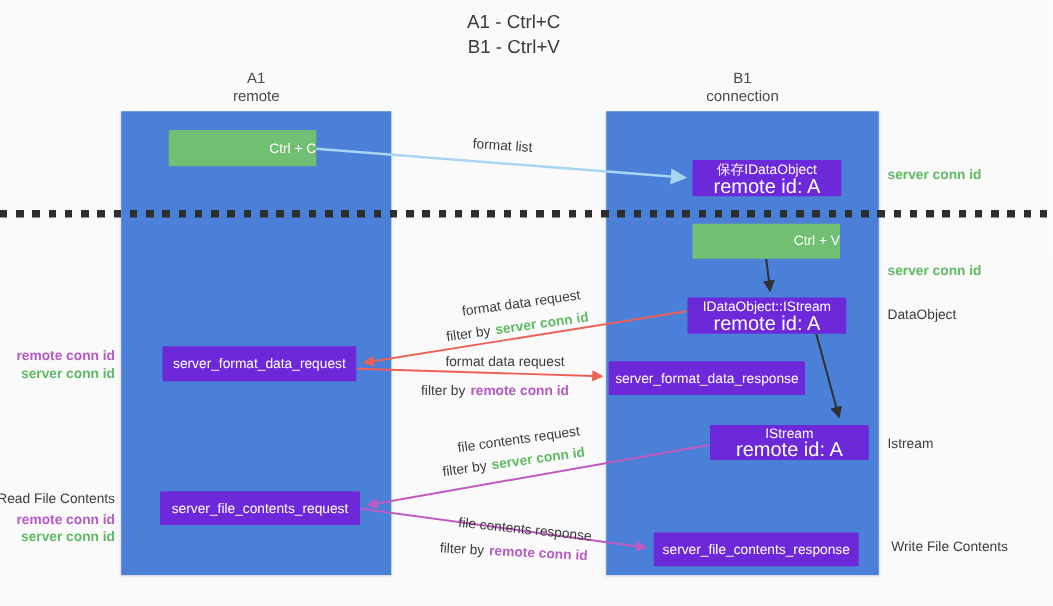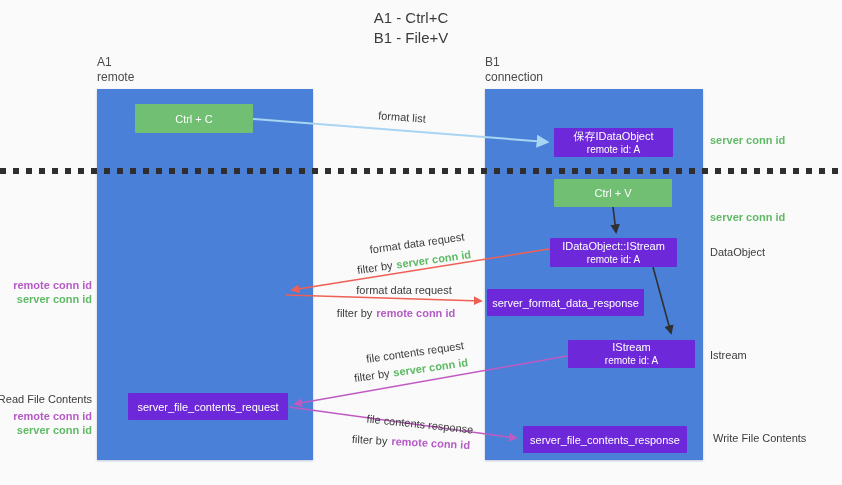--- a/index.html
+++ b/index.html
@@ -12,21 +12,21 @@
     width:842px;height:485px;
     background:#fafafa;
     overflow:hidden;
   }
   .title{
     position:absolute;left:0;top:8px;width:822px;
     text-align:center;color:#3b3b3b;
     font-size:15px;line-height:20px;
   }
   .col-header{
-    position:absolute;
+    position:absolute;text-align:center;
     color:#4a4a4a;font-size:12px;line-height:15px;
   }
   .col{
     position:absolute;
     background:#4a80d8;
     box-shadow:0 1px 2px rgba(80,100,160,0.35);
   }
   .col-a1{left:97px;top:89px;width:216px;height:371px;}
   .col-b1{left:485px;top:89px;width:218px;height:371px;}
   .hdr-a1{left:97px;top:55px;width:216px;}
@@ -37,24 +37,24 @@
     z-index:5;
   }
   .box{
     position:absolute;
     display:flex;flex-direction:column;
     align-items:center;justify-content:center;
     color:#ffffff;text-align:center;
     border-radius:1px;
     z-index:4;
   }
-  .green{background:#70bf72;}
+  .green{background:#70bf72;align-items:flex-end;}
   .orange{background:#6d28d9;}
   .box .l1{font-size:11px;line-height:13px;}
-  .box .l2{font-size:10px;line-height:13px;}
+  .box .l2{font-size:16px;line-height:13px;}
   .box-single{font-size:11px;}
   .b-ctrl-c{left:135px;top:104px;width:118px;height:29px;}
   .b-save{left:554px;top:128px;width:119px;height:29px;}
   .b-ctrl-v{left:554px;top:179px;width:118px;height:28px;}
   .b-getdata{left:550px;top:238px;width:127px;height:29px;}
   .b-fmt-req{left:130px;top:277px;width:155px;height:28px;}
   .b-fmt-res{left:487px;top:289px;width:157px;height:27px;}
   .b-istream{left:568px;top:340px;width:127px;height:28px;}
   .b-file-req{left:128px;top:393px;width:160px;height:27px;}
   .b-file-res{left:523px;top:426px;width:164px;height:27px;}
@@ -78,21 +78,21 @@
   .txt-purple{color:#b55bc6;font-weight:bold;}
   .fb{margin-right:4px;}
 </style>
 </head>
 <body>
 
 <div class="canvas">
 
   <div class="title">
     <div>A1 - Ctrl+C</div>
-    <div>B1 - File+V</div>
+    <div>B1 - Ctrl+V</div>
   </div>
 
   <div class="col-header hdr-a1">
     <div>A1</div>
     <div>remote</div>
   </div>
   <div class="col-header hdr-b1">
     <div>B1</div>
     <div>connection</div>
   </div>
@@ -137,20 +137,23 @@
 
   <div class="box green b-ctrl-v">
     <div class="box-single">Ctrl + V</div>
   </div>
 
   <div class="box orange b-getdata">
     <div class="l1">IDataObject::IStream</div>
     <div class="l2">remote id: A</div>
   </div>
 
+  <div class="box orange b-fmt-req">
+    <div class="box-single">server_format_data_request</div>
+  </div>
 
   <div class="box orange b-fmt-res">
     <div class="box-single">server_format_data_response</div>
   </div>
 
   <div class="box orange b-istream">
     <div class="l1">IStream</div>
     <div class="l2">remote id: A</div>
   </div>
 

